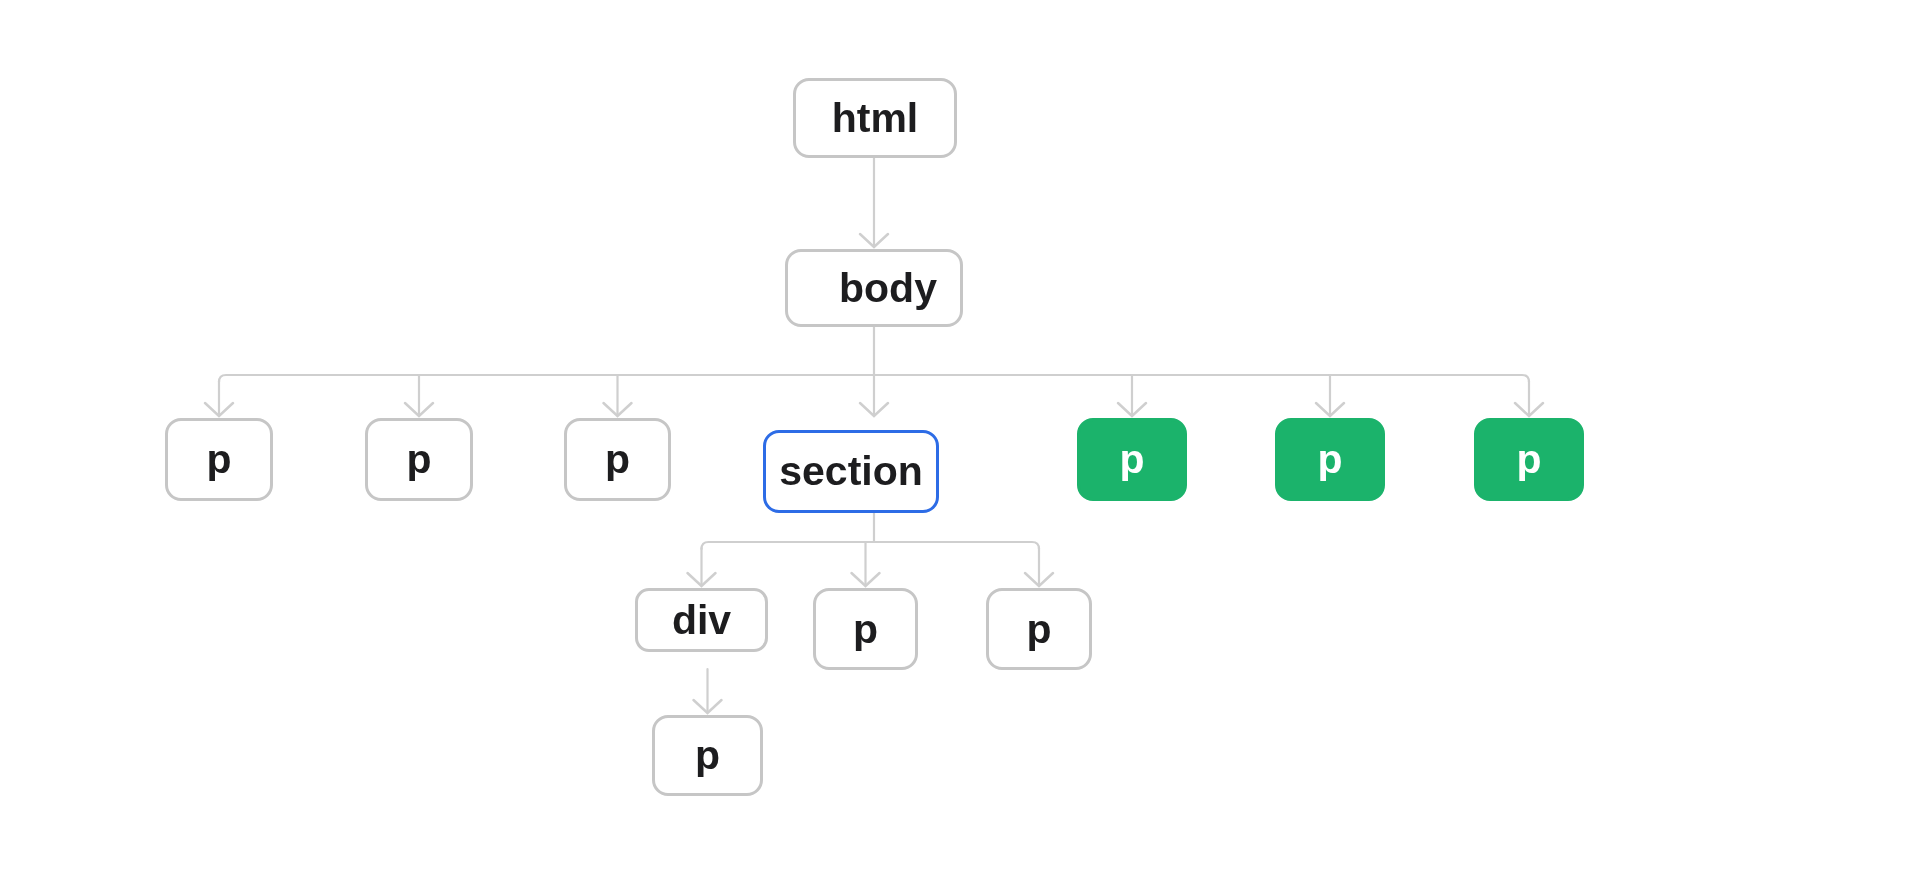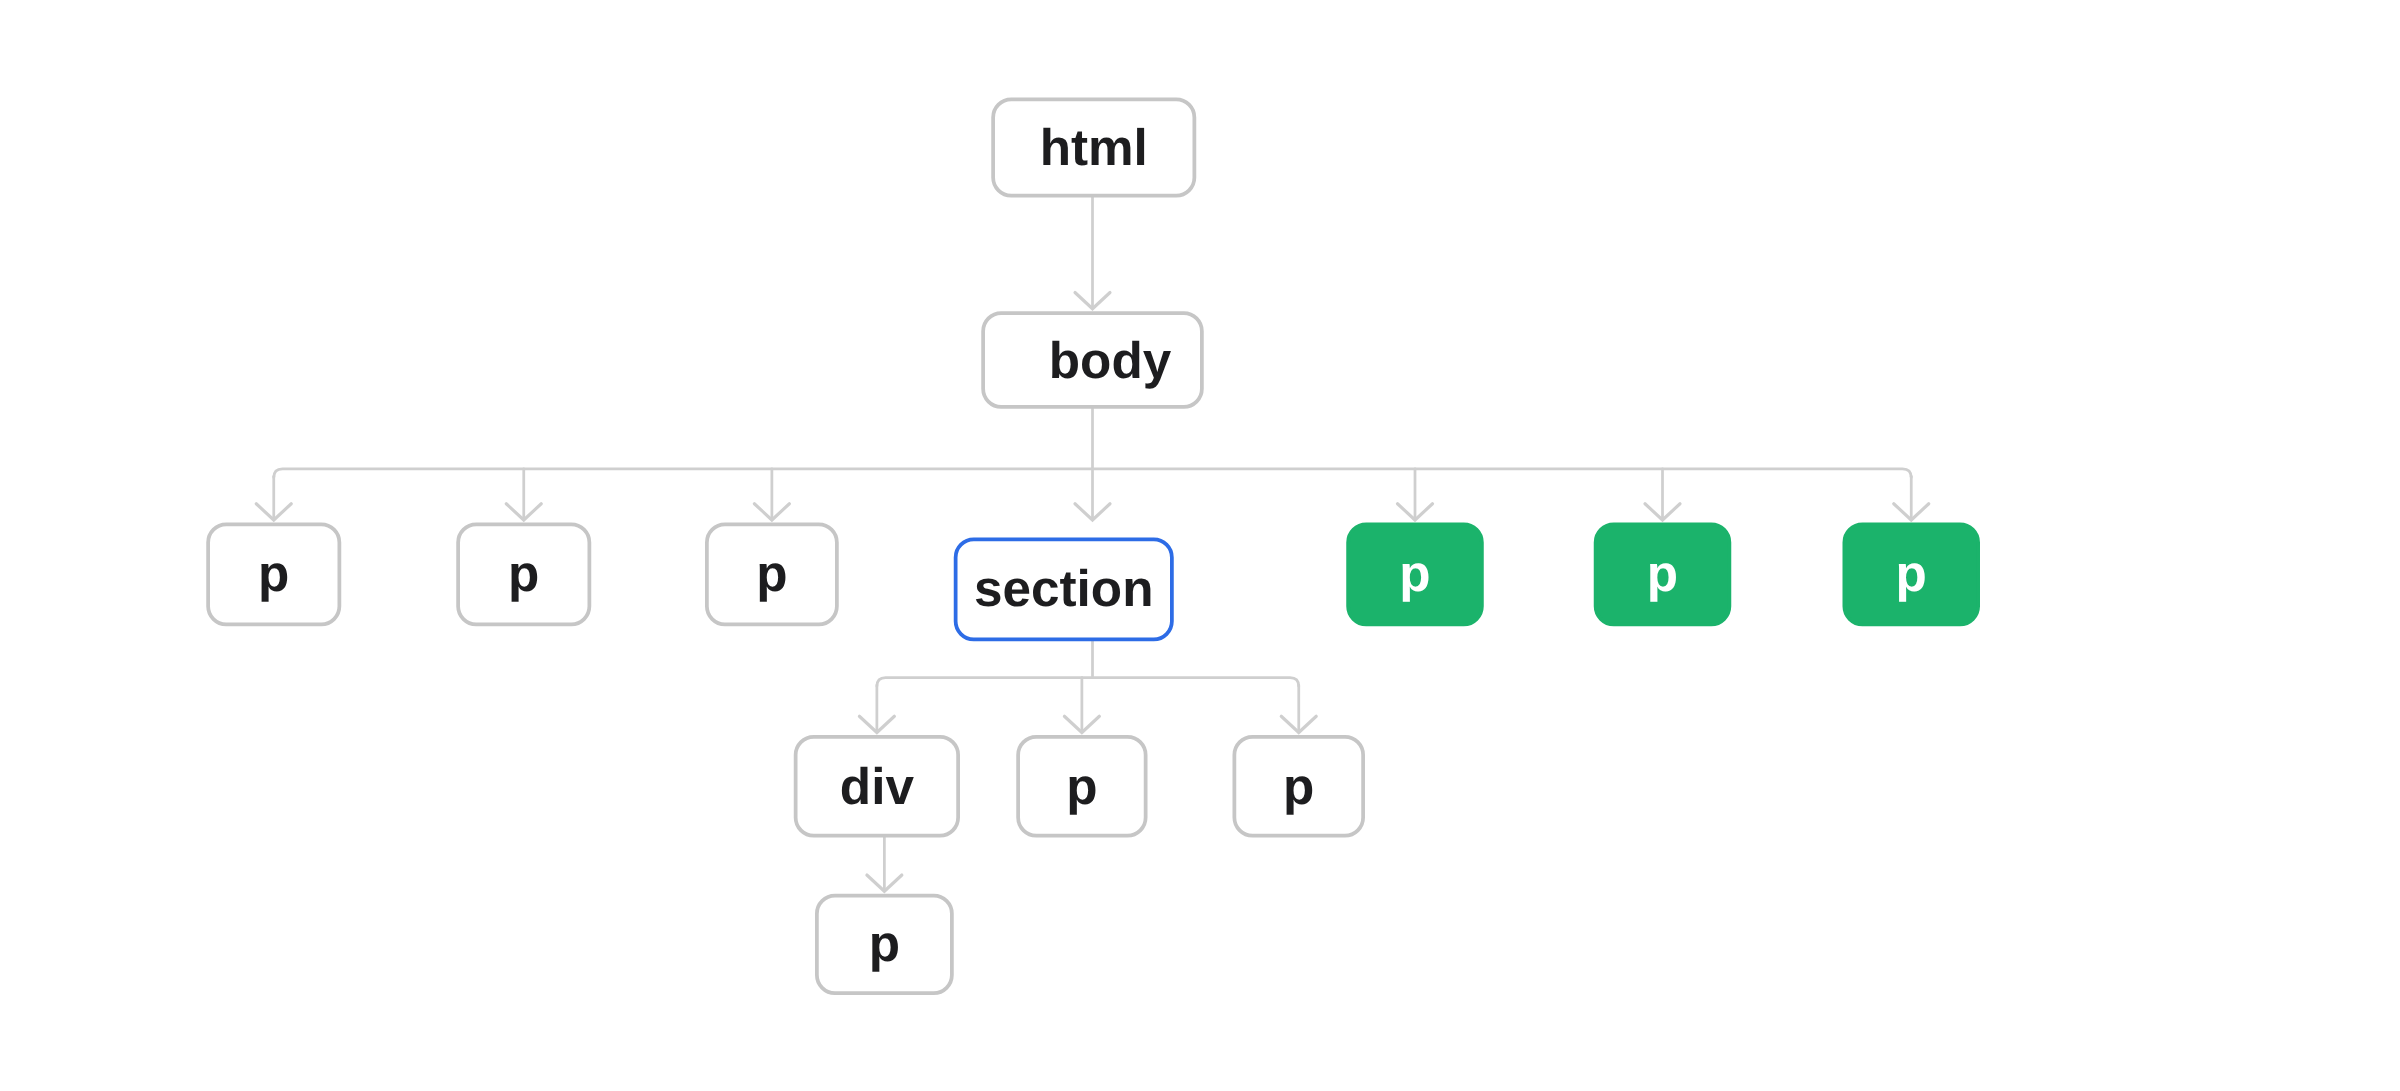--- a/index.html
+++ b/index.html
@@ -82,18 +82,18 @@
   <div id="nodes">
       <div class="node" style="left: 793px; top: 78px; width: 164px; height: 80px;">html</div>
       <div class="node" style="left: 785px; top: 249px; width: 178px; height: 78px; padding-left: 28px;">body</div>
       <div class="node" style="left: 165px; top: 418px; width: 108px; height: 83px;">p</div>
       <div class="node" style="left: 365px; top: 418px; width: 108px; height: 83px;">p</div>
       <div class="node" style="left: 564px; top: 418px; width: 107px; height: 83px;">p</div>
       <div class="node selected" style="left: 763px; top: 418px; width: 176px; height: 83px; margin-top: 12px;">section</div>
       <div class="node matched" style="left: 1077px; top: 418px; width: 110px; height: 83px;">p</div>
       <div class="node matched" style="left: 1275px; top: 418px; width: 110px; height: 83px;">p</div>
       <div class="node matched" style="left: 1474px; top: 418px; width: 110px; height: 83px;">p</div>
-      <div class="node" style="left: 635px; top: 588px; width: 133px; height: 82px;">div</div>
+      <div class="node" style="left: 635px; top: 588px; width: 133px; height: 64px; border-radius: 14px;">div</div>
       <div class="node" style="left: 813px; top: 588px; width: 105px; height: 82px;">p</div>
       <div class="node" style="left: 986px; top: 588px; width: 106px; height: 82px;">p</div>
       <div class="node" style="left: 652px; top: 715px; width: 111px; height: 81px;">p</div>
     </div>
 </div>
 
 </body></html>

